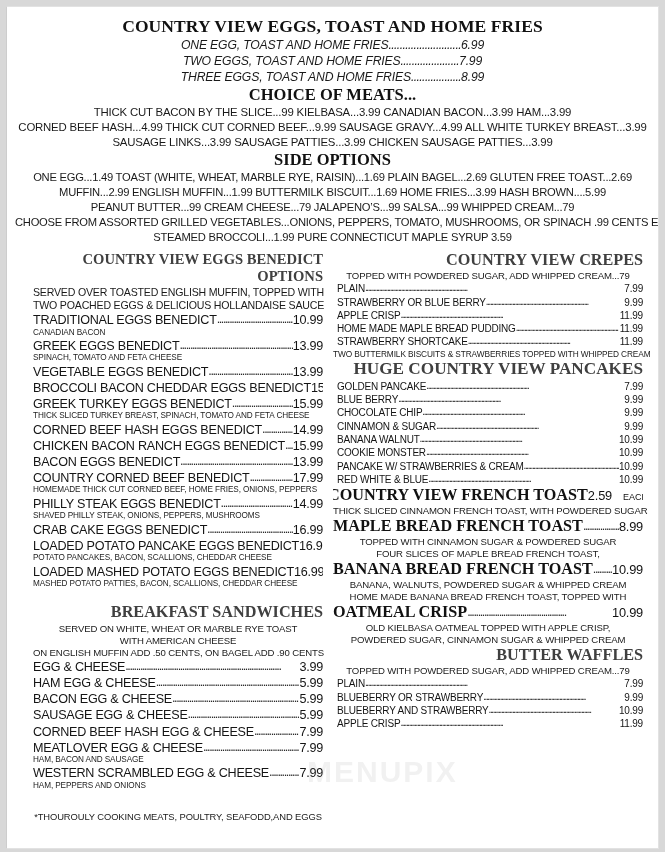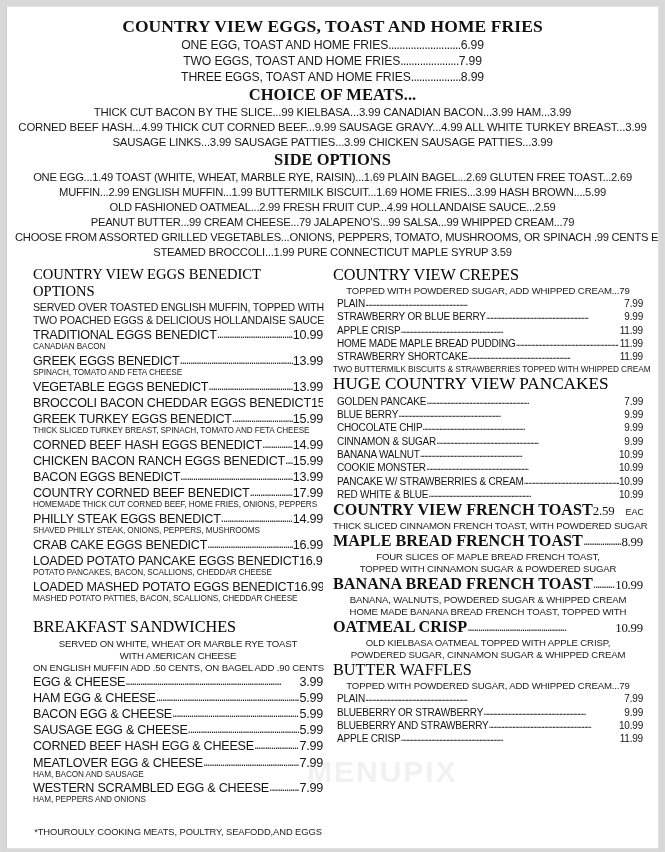--- a/index.html
+++ b/index.html
@@ -57,20 +57,21 @@
     line-height: 1.15;
     margin-top: 1px;
   }
 
   .top-line {
     font-size: 12.2px;
     color: #1a1a1a;
     line-height: 1.33;
     letter-spacing: -0.15px;
     white-space: nowrap;
+    font-style: italic;
   }
   .top-line .dots { letter-spacing: -0.6px; }
 
   .meat-line {
     font-size: 11.4px;
     color: #1a1a1a;
     line-height: 1.32;
     letter-spacing: -0.2px;
     white-space: nowrap;
   }
@@ -87,24 +88,24 @@
   .columns {
     display: flex;
     margin-top: 6px;
     align-items: flex-start;
   }
   .col-left  { width: 312px; padding-left: 18px; padding-right: 4px; }
   .col-right { width: 316px; padding-left: 6px; }
 
   .sec-head {
     font-family: "Liberation Serif", serif;
-    font-weight: normal;
+    font-weight: bold;
     font-size: 14.6px;
-    text-align: left;
-    color: #000000;
+    text-align: right;
+    color: #404040;
     line-height: 1.2;
     margin-bottom: 0px;
   }
   .sec-head.big {
     font-size: 16.2px;
   }
   .sec-head.xl {
     font-size: 17.2px;
   }
 
@@ -176,40 +177,41 @@
     letter-spacing: -1.4px;
     color: #2a2a2a;
     transform: translateY(-1px);
   }
   .item-r .pr { flex: 0 0 auto; }
 
   
   .head-price {
     display: flex;
     align-items: baseline;
+    justify-content: center;
     font-family: "Liberation Serif", serif;
     font-weight: bold;
     font-size: 16.2px;
     color: #111;
     line-height: 1.16;
     white-space: nowrap;
     overflow: hidden;
   }
   .head-price .ld {
     flex: 0 1 auto;
     overflow: hidden;
     font-family: "Liberation Sans", sans-serif;
     font-weight: normal;
     font-size: 12.6px;
     letter-spacing: -1.4px;
     color: #2a2a2a;
     transform: translateY(-1px);
   }
   .head-price .pr {
-    font-family: Liberation Serif, serif;
+    font-family: Liberation Sans, sans-serif;
     font-weight: normal;
     font-size: 12.8px;
     letter-spacing: -0.2px;
   }
   .head-price .each {
     font-family: "Liberation Sans", sans-serif;
     font-weight: normal;
     font-size: 9px;
     margin-left: 11px;
     letter-spacing: 0px;
@@ -249,21 +251,20 @@
     </div>
 
     <div class="mid-head">CHOICE OF MEATS...</div>
     <div class="meat-line">THICK CUT BACON BY THE SLICE...99   KIELBASA...3.99   CANADIAN BACON...3.99   HAM...3.99</div>
     <div class="meat-line">CORNED BEEF HASH...4.99    THICK CUT CORNED BEEF...9.99   SAUSAGE GRAVY...4.99   ALL WHITE TURKEY BREAST...3.99</div>
     <div class="meat-line">SAUSAGE LINKS...3.99    SAUSAGE PATTIES...3.99   CHICKEN SAUSAGE PATTIES...3.99</div>
 
     <div class="mid-head">SIDE OPTIONS</div>
     <div class="side-line">ONE EGG...1.49   TOAST (WHITE, WHEAT, MARBLE RYE, RAISIN)...1.69   PLAIN BAGEL...2.69   GLUTEN FREE TOAST...2.69</div>
     <div class="side-line">MUFFIN...2.99  ENGLISH MUFFIN...1.99   BUTTERMILK BISCUIT...1.69   HOME FRIES...3.99   HASH BROWN....5.99</div>
-    <div class="side-line">OLD FASHIONED OATMEAL...2.99    FRESH FRUIT CUP...4.99   HOLLANDAISE SAUCE...2.59</div>
     <div class="side-line">PEANUT BUTTER...99   CREAM CHEESE...79   JALAPENO’S...99   SALSA...99   WHIPPED CREAM...79</div>
     <div class="side-line">CHOOSE FROM ASSORTED GRILLED VEGETABLES...ONIONS, PEPPERS, TOMATO, MUSHROOMS, OR SPINACH .99 CENTS EACH</div>
     <div class="side-line">STEAMED BROCCOLI...1.99   PURE CONNECTICUT MAPLE SYRUP  3.59</div>
   </div>
 
   <div class="columns">
 
     <div class="col-left">
 
       <div class="sec-head">COUNTRY VIEW EGGS BENEDICT OPTIONS</div>
@@ -489,22 +490,22 @@
           <span class="pr">2.59</span>
           <span class="each">EACH</span>
       </div>
       <div class="sec-sub small">THICK SLICED CINNAMON FRENCH TOAST, WITH POWDERED SUGAR</div>
 
       <div class="head-price stretch">
         <span>MAPLE BREAD FRENCH TOAST</span>
         <span class="ld">...............................</span>
         <span class="pr">8.99</span>
       </div>
+      <div class="sec-sub small">TOPPED WITH CINNAMON SUGAR &amp; POWDERED SUGAR</div>
       <div class="sec-sub small">FOUR SLICES OF MAPLE BREAD FRENCH TOAST,</div>
-      <div class="sec-sub small">TOPPED WITH CINNAMON SUGAR &amp; POWDERED SUGAR</div>
 
       <div class="head-price stretch">
         <span>BANANA BREAD FRENCH TOAST</span>
         <span class="ld">...............................</span>
         <span class="pr">10.99</span>
       </div>
       <div class="sec-sub small">BANANA, WALNUTS, POWDERED SUGAR &amp; WHIPPED CREAM</div>
       <div class="sec-sub small">HOME MADE BANANA BREAD FRENCH TOAST,  TOPPED WITH</div>
 
       <div class="head-price stretch">

